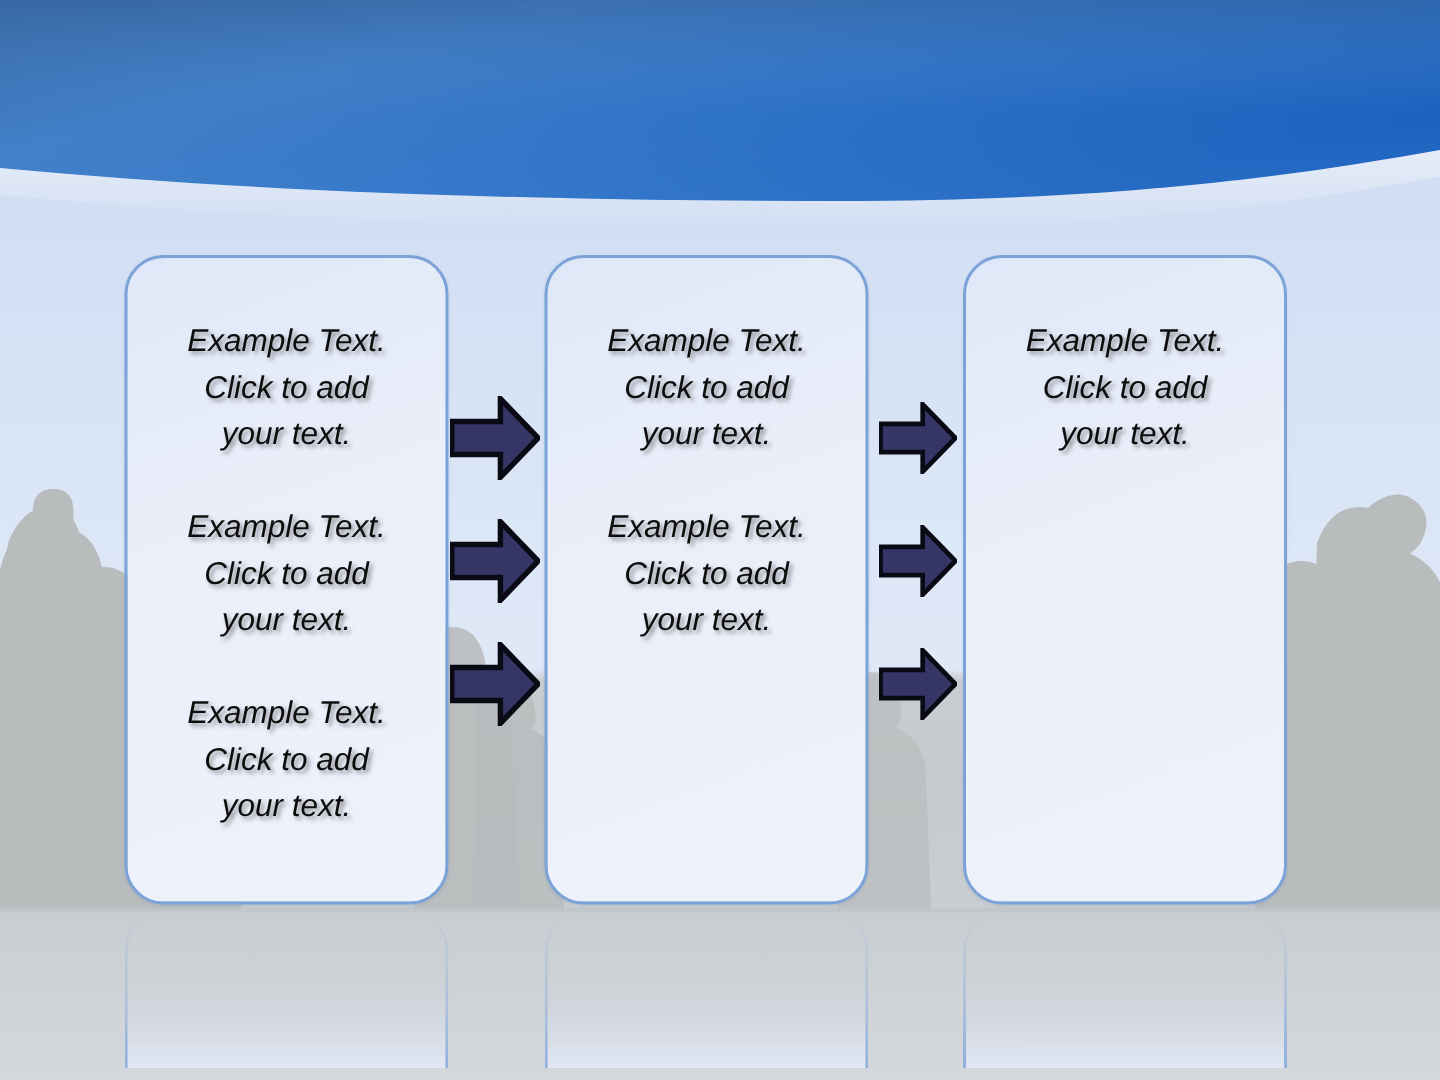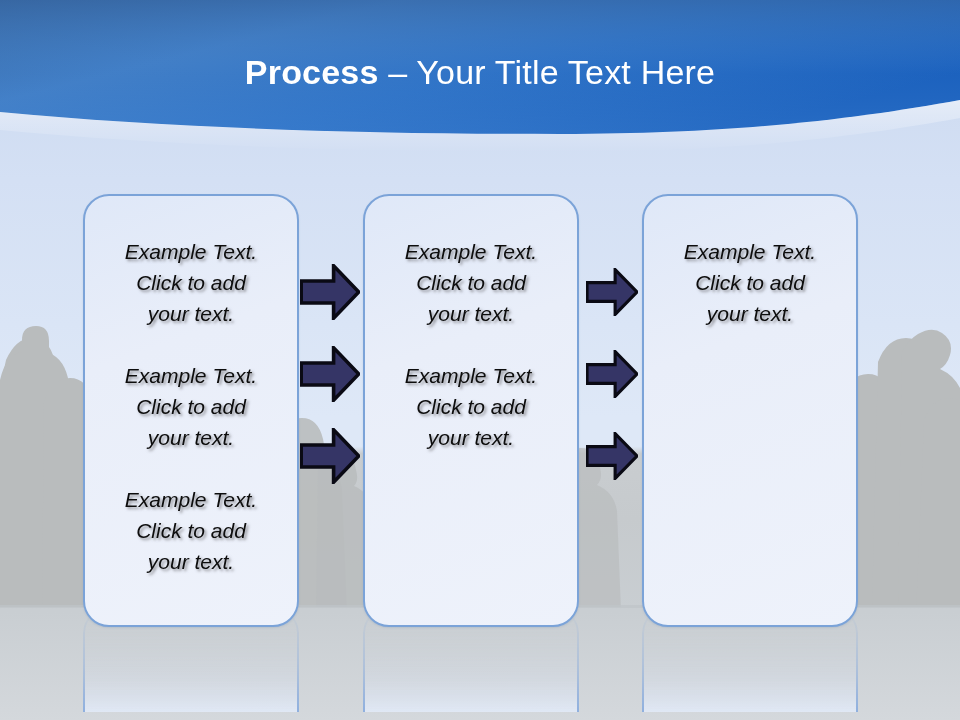--- a/index.html
+++ b/index.html
@@ -62,21 +62,20 @@
     position: absolute;
     top: 170px;
     width: 216px;
     height: 433px;
     border: 2px solid #7ba3d8;
     border-radius: 26px;
     background: linear-gradient(160deg, #dfe8f8 0%, #e9eef9 35%, #eef2fb 100%);
     box-sizing: border-box;
     z-index: 6;
     box-shadow: 0 1px 2px rgba(90,120,160,0.18);
-    margin-top: 24px;
   }
   #box-1 { left: 83px; }
   #box-2 { left: 363px; }
   #box-3 { left: 642px; }
 
   .box-inner {
     position: absolute;
     left: 8px; right: 8px;
     top: 40px;
     text-align: center;
@@ -176,23 +175,20 @@
     </g>
 
     <rect x="0" y="605" width="960" height="3" fill="#bfc4c8" opacity="0.75"></rect>
 
     <path d="M0 0 L960 0 L960 100 C860 118 740 134 560 134 C360 134 170 128 0 112 Z" fill="url(#hdrGrad)"></path>
     <path d="M0 0 L960 0 L960 100 C860 118 740 134 560 134 C360 134 170 128 0 112 Z" fill="url(#hdrGradV)"></path>
 
     <path d="M0 112 C170 128 360 134 560 134 C740 134 860 118 960 100 L960 118 C860 136 740 152 560 152 C360 152 170 146 0 130 Z" fill="url(#waveEdge)" opacity="0.85"></path>
   </svg>
 
-  <div class="header-title">
-    <span class="t-strong">Process</span><span class="t-rest"> – Your Title Text Here</span>
-  </div>
 
   <div class="reflect" id="reflect-1"></div>
   <div class="reflect" id="reflect-2"></div>
   <div class="reflect" id="reflect-3"></div>
 
   <div class="box" id="box-1">
     <div class="box-inner">
         <div class="para">Example Text.<br>Click  to add<br>your text.</div>
         <div class="para">Example Text.<br>Click  to add<br>your text.</div>
         <div class="para">Example Text.<br>Click  to add<br>your text.</div>

